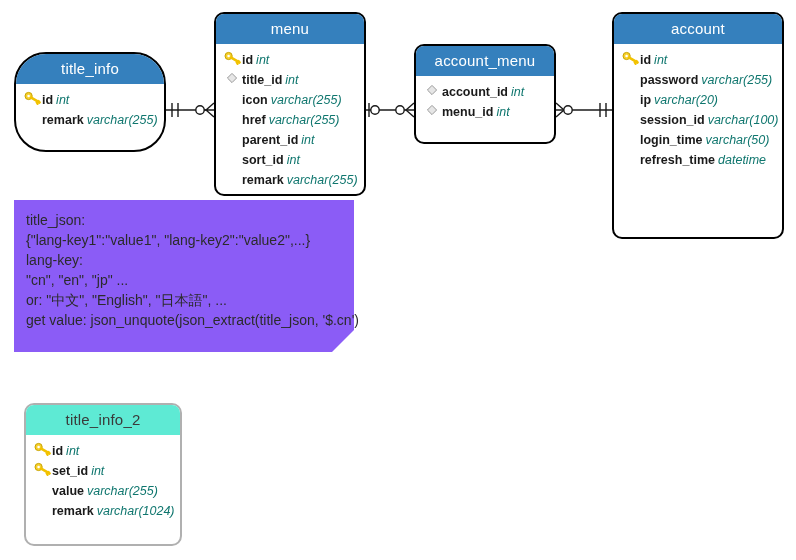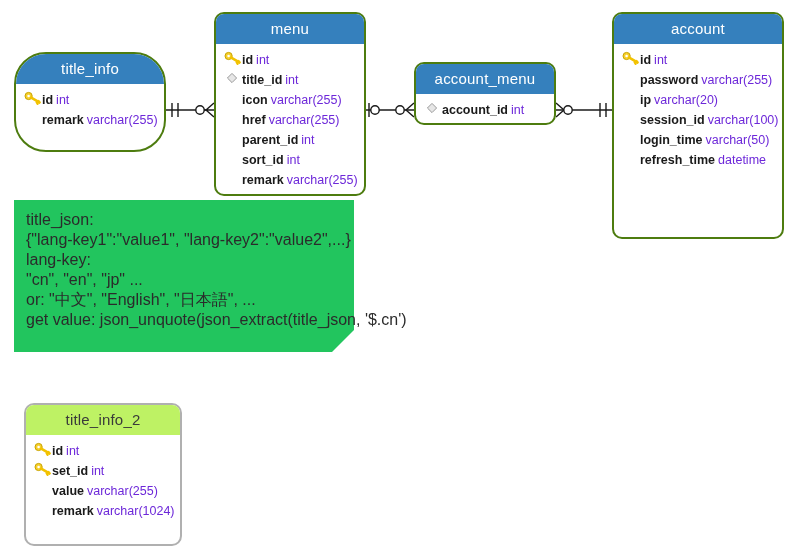--- a/index.html
+++ b/index.html
@@ -18,40 +18,40 @@
     position: absolute;
     left: 0; top: 0;
     width: 796px;
     height: 560px;
   }
 
   
   .entity {
     position: absolute;
     box-sizing: border-box;
-    border: 2px solid #4d7c0f;
+    border: 2px solid #000000;
     border-radius: 10px;
     background: #ffffff;
     overflow: hidden;
   }
   .entity.gray {
     border-color: #b0b0b0;
   }
   .entity-header {
     height: 30px;
     line-height: 30px;
     background: #3580bd;
     color: #ffffff;
     font-size: 15px;
     text-align: center;
     font-weight: normal;
     letter-spacing: 0.2px;
   }
   .entity.gray .entity-header {
-    background: #bef264;
+    background: #5eead4;
     color: #3a3a3a;
   }
   .entity-body {
     padding: 6px 12px 8px 0;
   }
   .attr {
     height: 20px;
     line-height: 20px;
     display: flex;
     align-items: center;
@@ -64,34 +64,35 @@
     min-width: 18px;
     height: 18px;
     display: inline-block;
     position: relative;
   }
   .attr .aname {
     color: #1a1a1a;
     font-weight: bold;
   }
   .attr .atype {
-    color: #6d28d9;
+    color: #0f766e;
     margin-left: 3px;
+    font-style: italic;
   }
 
   
   .key-icon svg, .diamond-icon svg { display: block; }
 
   
   .note {
     position: absolute;
     box-sizing: border-box;
-    background: #22c55e;
+    background: #8b5cf6;
     padding: 10px 12px 8px 12px;
-    font-size: 16px;
+    font-size: 14px;
     color: #2b2b2b;
     line-height: 1.0;
   }
   .note .line {
     height: 20px;
     line-height: 20px;
     white-space: pre;
   }
   .note-fold {
     position: absolute;
@@ -219,21 +220,21 @@
             <span class="aname">sort_id</span>
             <span class="atype">int</span>
           </div>
           <div class="attr">
             <span class="marker"></span>
             <span class="aname">remark</span>
             <span class="atype">varchar(255)</span>
           </div>
         </div>
       </div>
-      <div class="entity" style="left: 414px; top: 62px; width: 142px; height: 63px;">
+      <div class="entity" style="left: 414px; top: 44px; width: 142px; height: 100px;">
         <div class="entity-header">account_menu</div>
         <div class="entity-body">
           <div class="attr">
             <span class="marker diamond-icon">
               <svg width="18" height="14" viewBox="0 0 18 14">
                 <path d="M8 2.4 L12.6 7 L8 11.6 L3.4 7 Z" fill="#e6e6e6" stroke="#9a9a9a" stroke-width="1"></path>
               </svg>
             </span>
             <span class="aname">account_id</span>
             <span class="atype">int</span>

